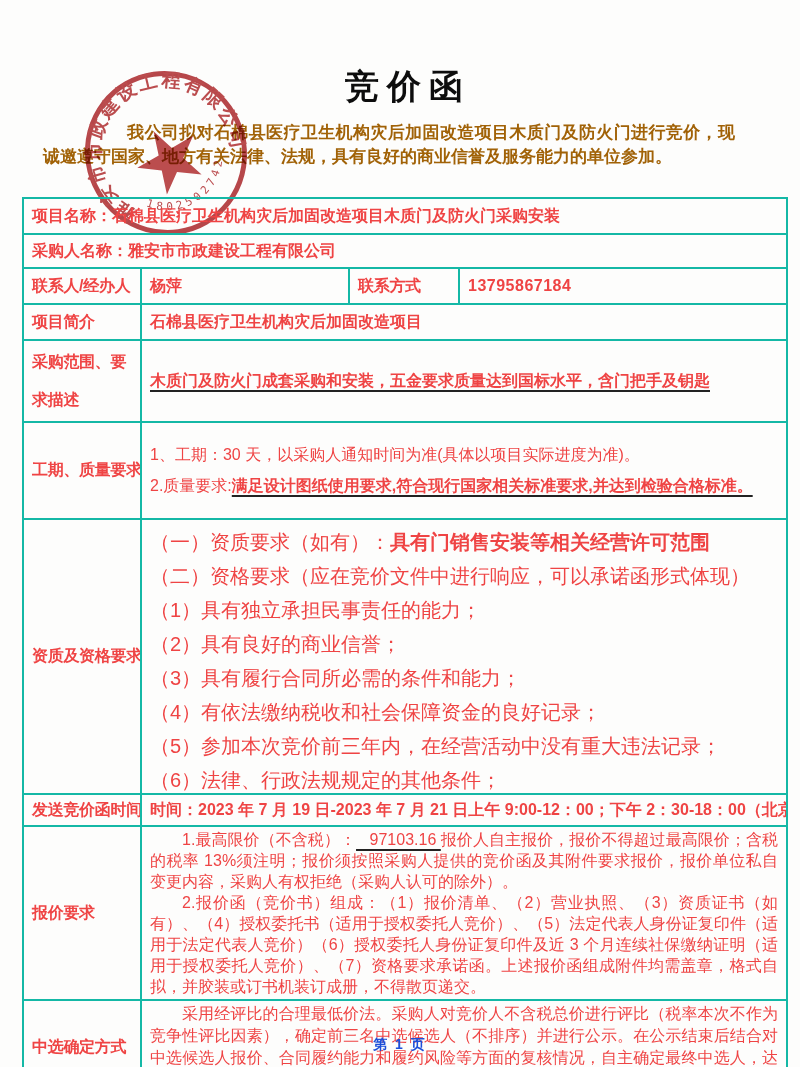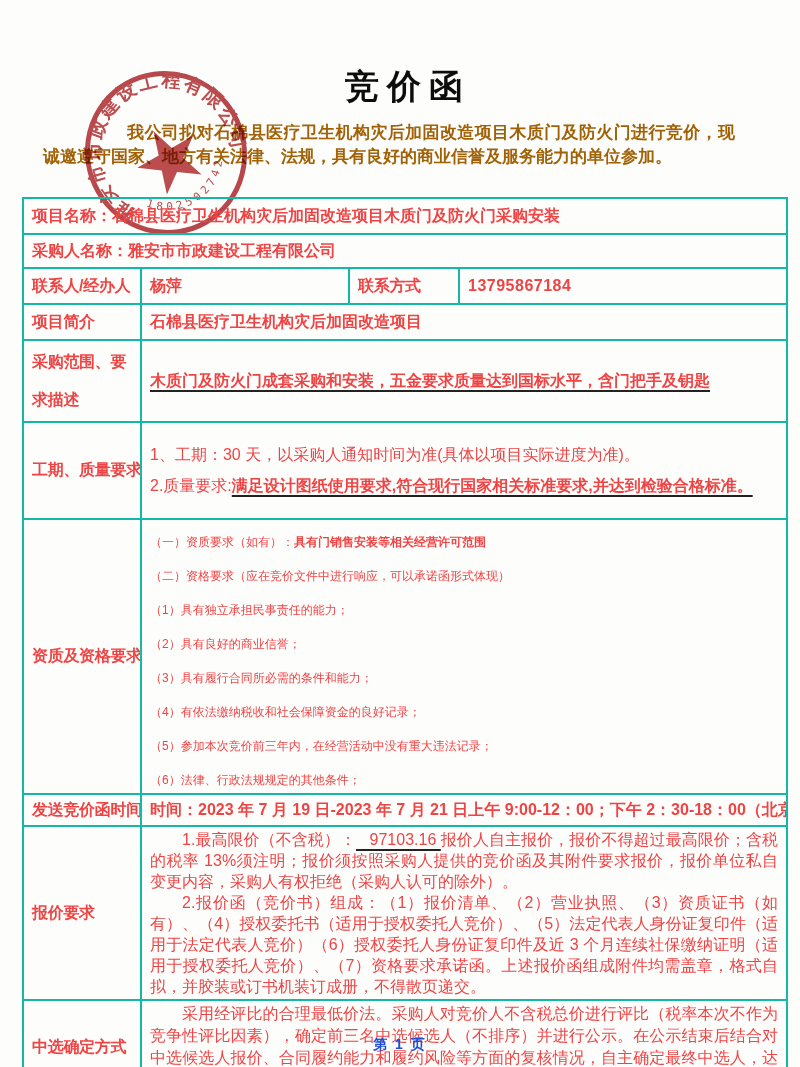--- a/index.html
+++ b/index.html
@@ -71,21 +71,21 @@
   tr.r7 td{height:269px;}
   tr.r8 td{height:26px;}
   tr.r9 td{height:165px;}
   tr.r10 td{height:61px;}
   
   td p{margin:0;}
   td p.indent{text-indent:2em;}
   td.scope-cell{vertical-align:top;padding-top:12px;padding-left:32px;font-size:16.5px;}
   td.sched-cell p{margin:9px 0;font-size:16px;line-height:22px;}
   td.qual-cell{vertical-align:top;padding-left:46px;}
-  td.qual-cell p{margin:14px 0 0 0;font-size:12px;line-height:20px;}
+  td.qual-cell p{margin:14px 0 0 0;font-size:20px;line-height:20px;}
   td.qual-cell p:first-child{margin-top:8px;}
   td.time-cell{font-size:15.5px;font-weight:600;white-space:nowrap;padding-left:10px;}
   td.quote-cell{vertical-align:top;padding-top:4px;font-size:14.8px;}
   td.quote-cell p{line-height:21px;text-align:justify;}
   td.sel-cell{vertical-align:top;padding-top:4px;font-size:15px;}
   td.sel-cell p{line-height:22px;text-align:justify;}
   td.phone-cell{font-size:16.5px;letter-spacing:.5px;}
   
   .footer{
     position:absolute;top:1036px;left:0;width:100%;

